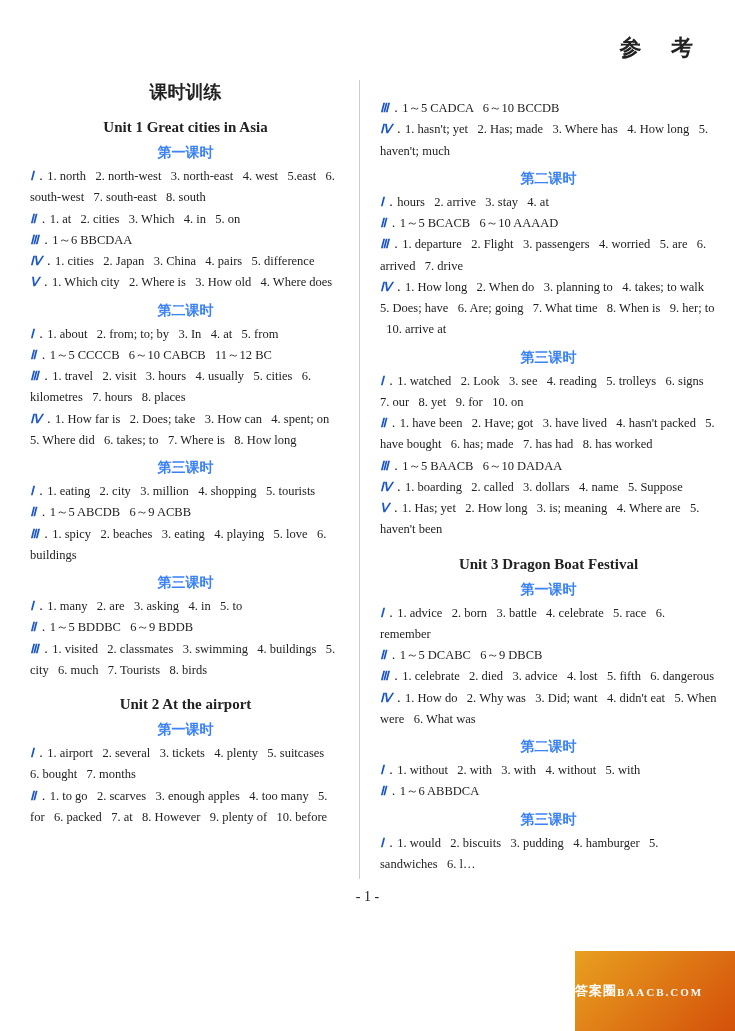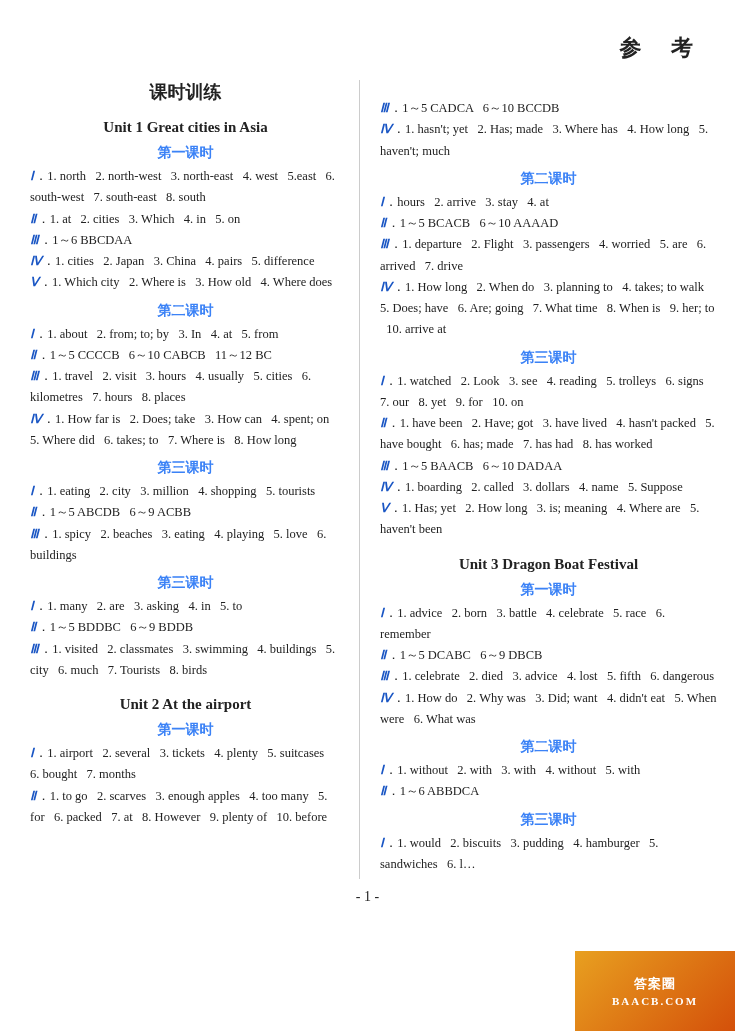--- a/index.html
+++ b/index.html
@@ -213,19 +213,19 @@
       <div class="section-block">
         <div class="answer-line"><span class="label rm-I">Ⅰ</span>．1. would &nbsp; 2. biscuits &nbsp; 3. pudding &nbsp; 4. hamburger &nbsp; 5. sandwiches &nbsp; 6. l…</div>
       </div>
 
     </div>
   </div>
 
   <div class="page-number">- 1 -</div>
 
   <div class="watermark">
-    <div style="display:flex;align-items:center;justify-content:center;width:100%;height:100%;flex-direction:column;">
+    <div style="display:flex;align-items:center;justify-content:flex-start;width:100%;height:100%;flex-direction:row;">
       <div style="font-size:13px;color:#fff;font-weight:bold;letter-spacing:1px;">答案圈</div>
       <div style="font-size:11px;color:#fff;font-weight:bold;letter-spacing:2px;margin-top:2px;">BAACB.COM</div>
     </div>
   </div>
 
 </div>
 
 </body></html>

